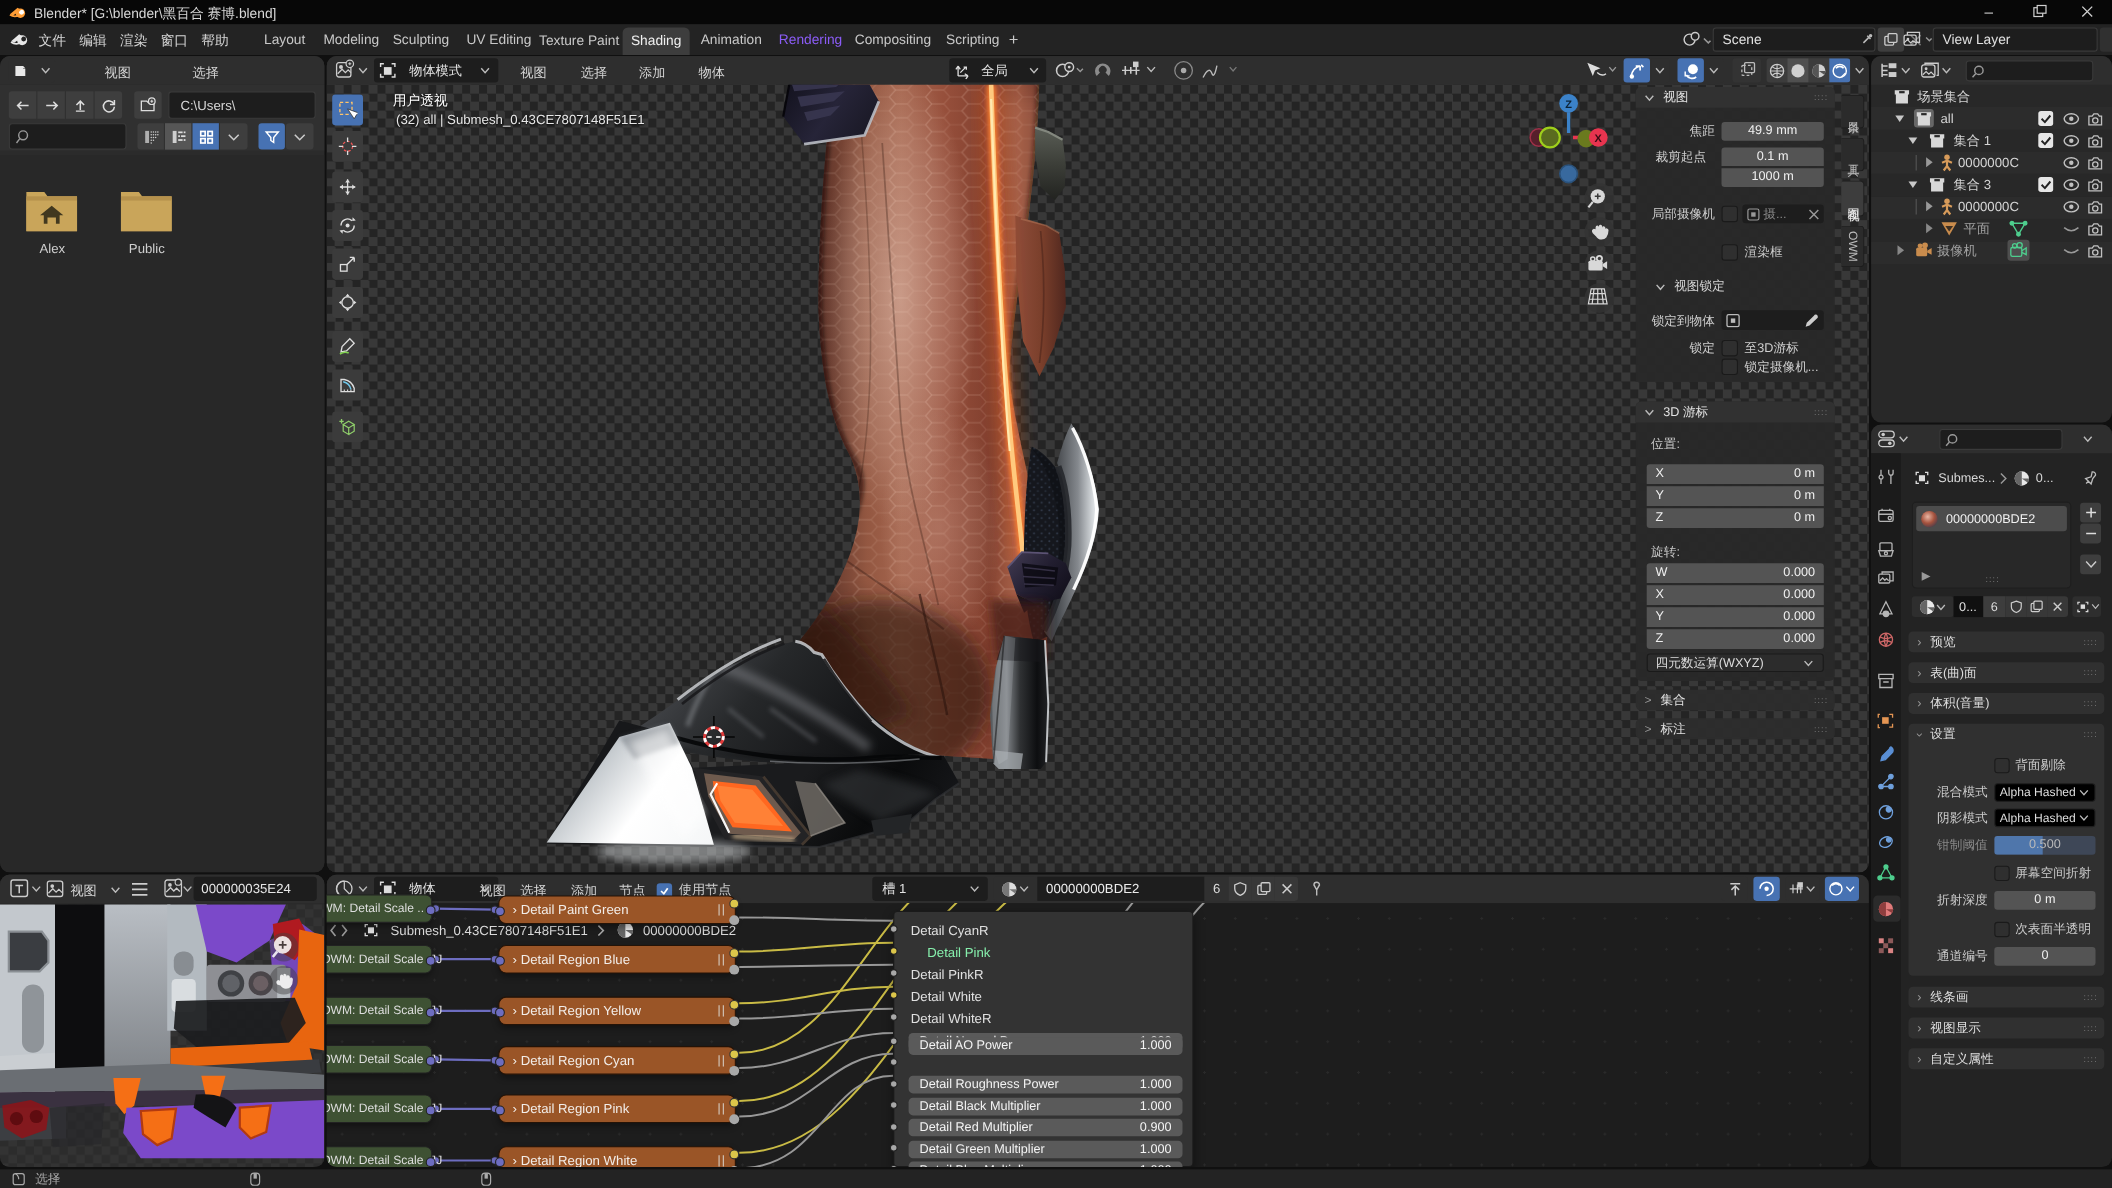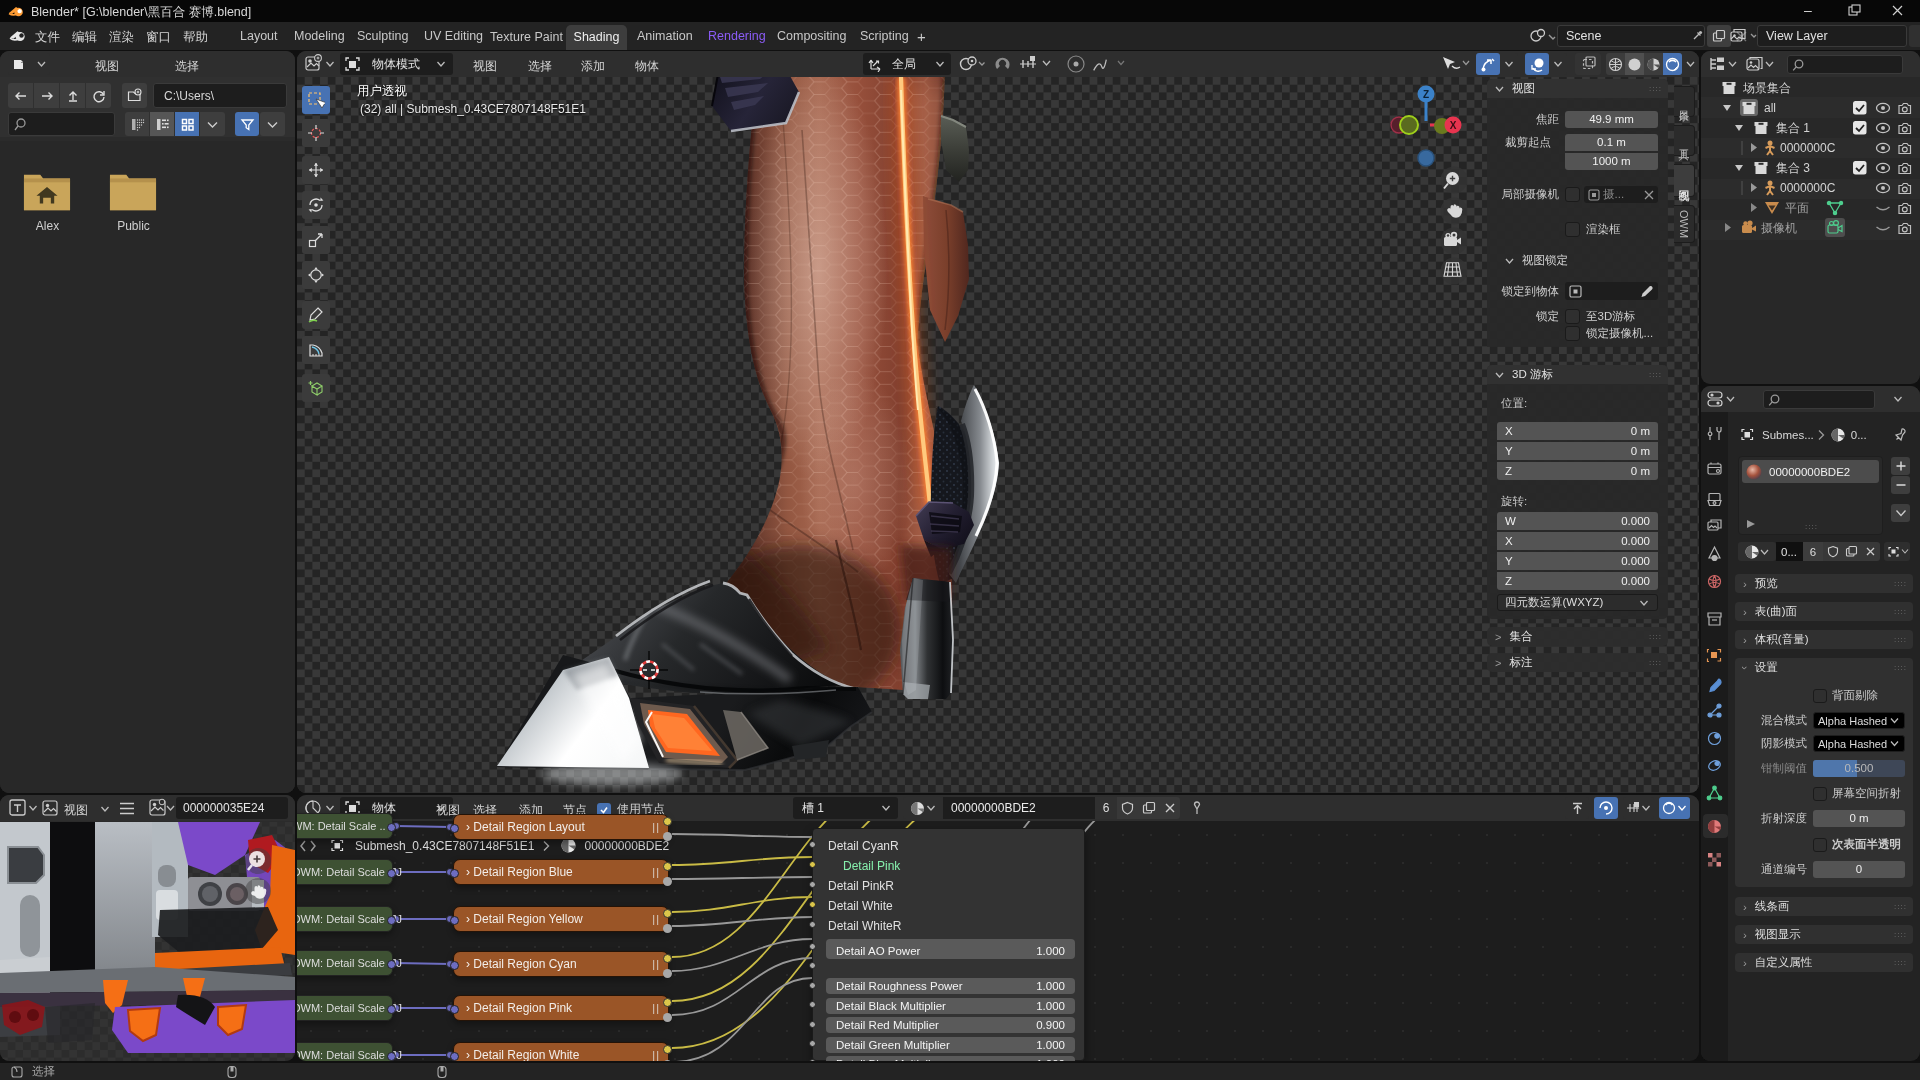--- a/index.html
+++ b/index.html
@@ -1126,21 +1126,21 @@
         <span>OWM: Detail Scale .JJ</span>
       </div>
     <div class="ngreen" style="top:174px;">
         <span>OWM: Detail Scale .JJ</span>
       </div>
     <div class="ngreen" style="top:221px;">
         <span>OWM: Detail Scale .JJ</span>
       </div>
 
     <div class="norange" style="top:-7px;">
-        <span>› Detail Region Layout</span>
+        <span>› Detail Paint Green</span>
         <i>||</i>
       </div>
     <div class="norange" style="top:38px;">
         <span>› Detail Region Blue</span>
         <i>||</i>
       </div>
     <div class="norange" style="top:85px;">
         <span>› Detail Region Yellow</span>
         <i>||</i>
       </div>
@@ -1580,21 +1580,21 @@
           <div class="prchk"></div>
           <span style="margin-left:5px;">屏幕空间折射</span>
         </div>
       <div class="fR" style="margin:9px 8px 0 0;">
           <div style="width:72px;text-align:right;margin-right:6px;">折射深度</div>
           <div style="flex:1;height:17px;background:#545454;border-radius:3px;text-align:center;line-height:17px;color:#eee;">0 m</div>
         </div>
       <div class="fR" style="margin:10px 8px 0 0;">
           <div style="width:78px;"></div>
           <div class="prchk"></div>
-          <span style="margin-left:5px;font-weight:bold;">次表面半透明</span>
+          <span style="margin-left:5px;">次表面半透明</span>
         </div>
       <div class="fR" style="margin:9px 8px 0 0;">
           <div style="width:72px;text-align:right;margin-right:6px;">通道编号</div>
           <div style="flex:1;height:17px;background:#545454;border-radius:3px;text-align:center;line-height:17px;color:#eee;">0</div>
         </div>
     </div>
     <div class="prsec" style="top:485px;"><b>›</b>线条画<s>::::</s></div>
     <div class="prsec" style="top:513px;"><b>›</b>视图显示<s>::::</s></div>
     <div class="prsec" style="top:541px;"><b>›</b>自定义属性<s>::::</s></div>
   </div>

